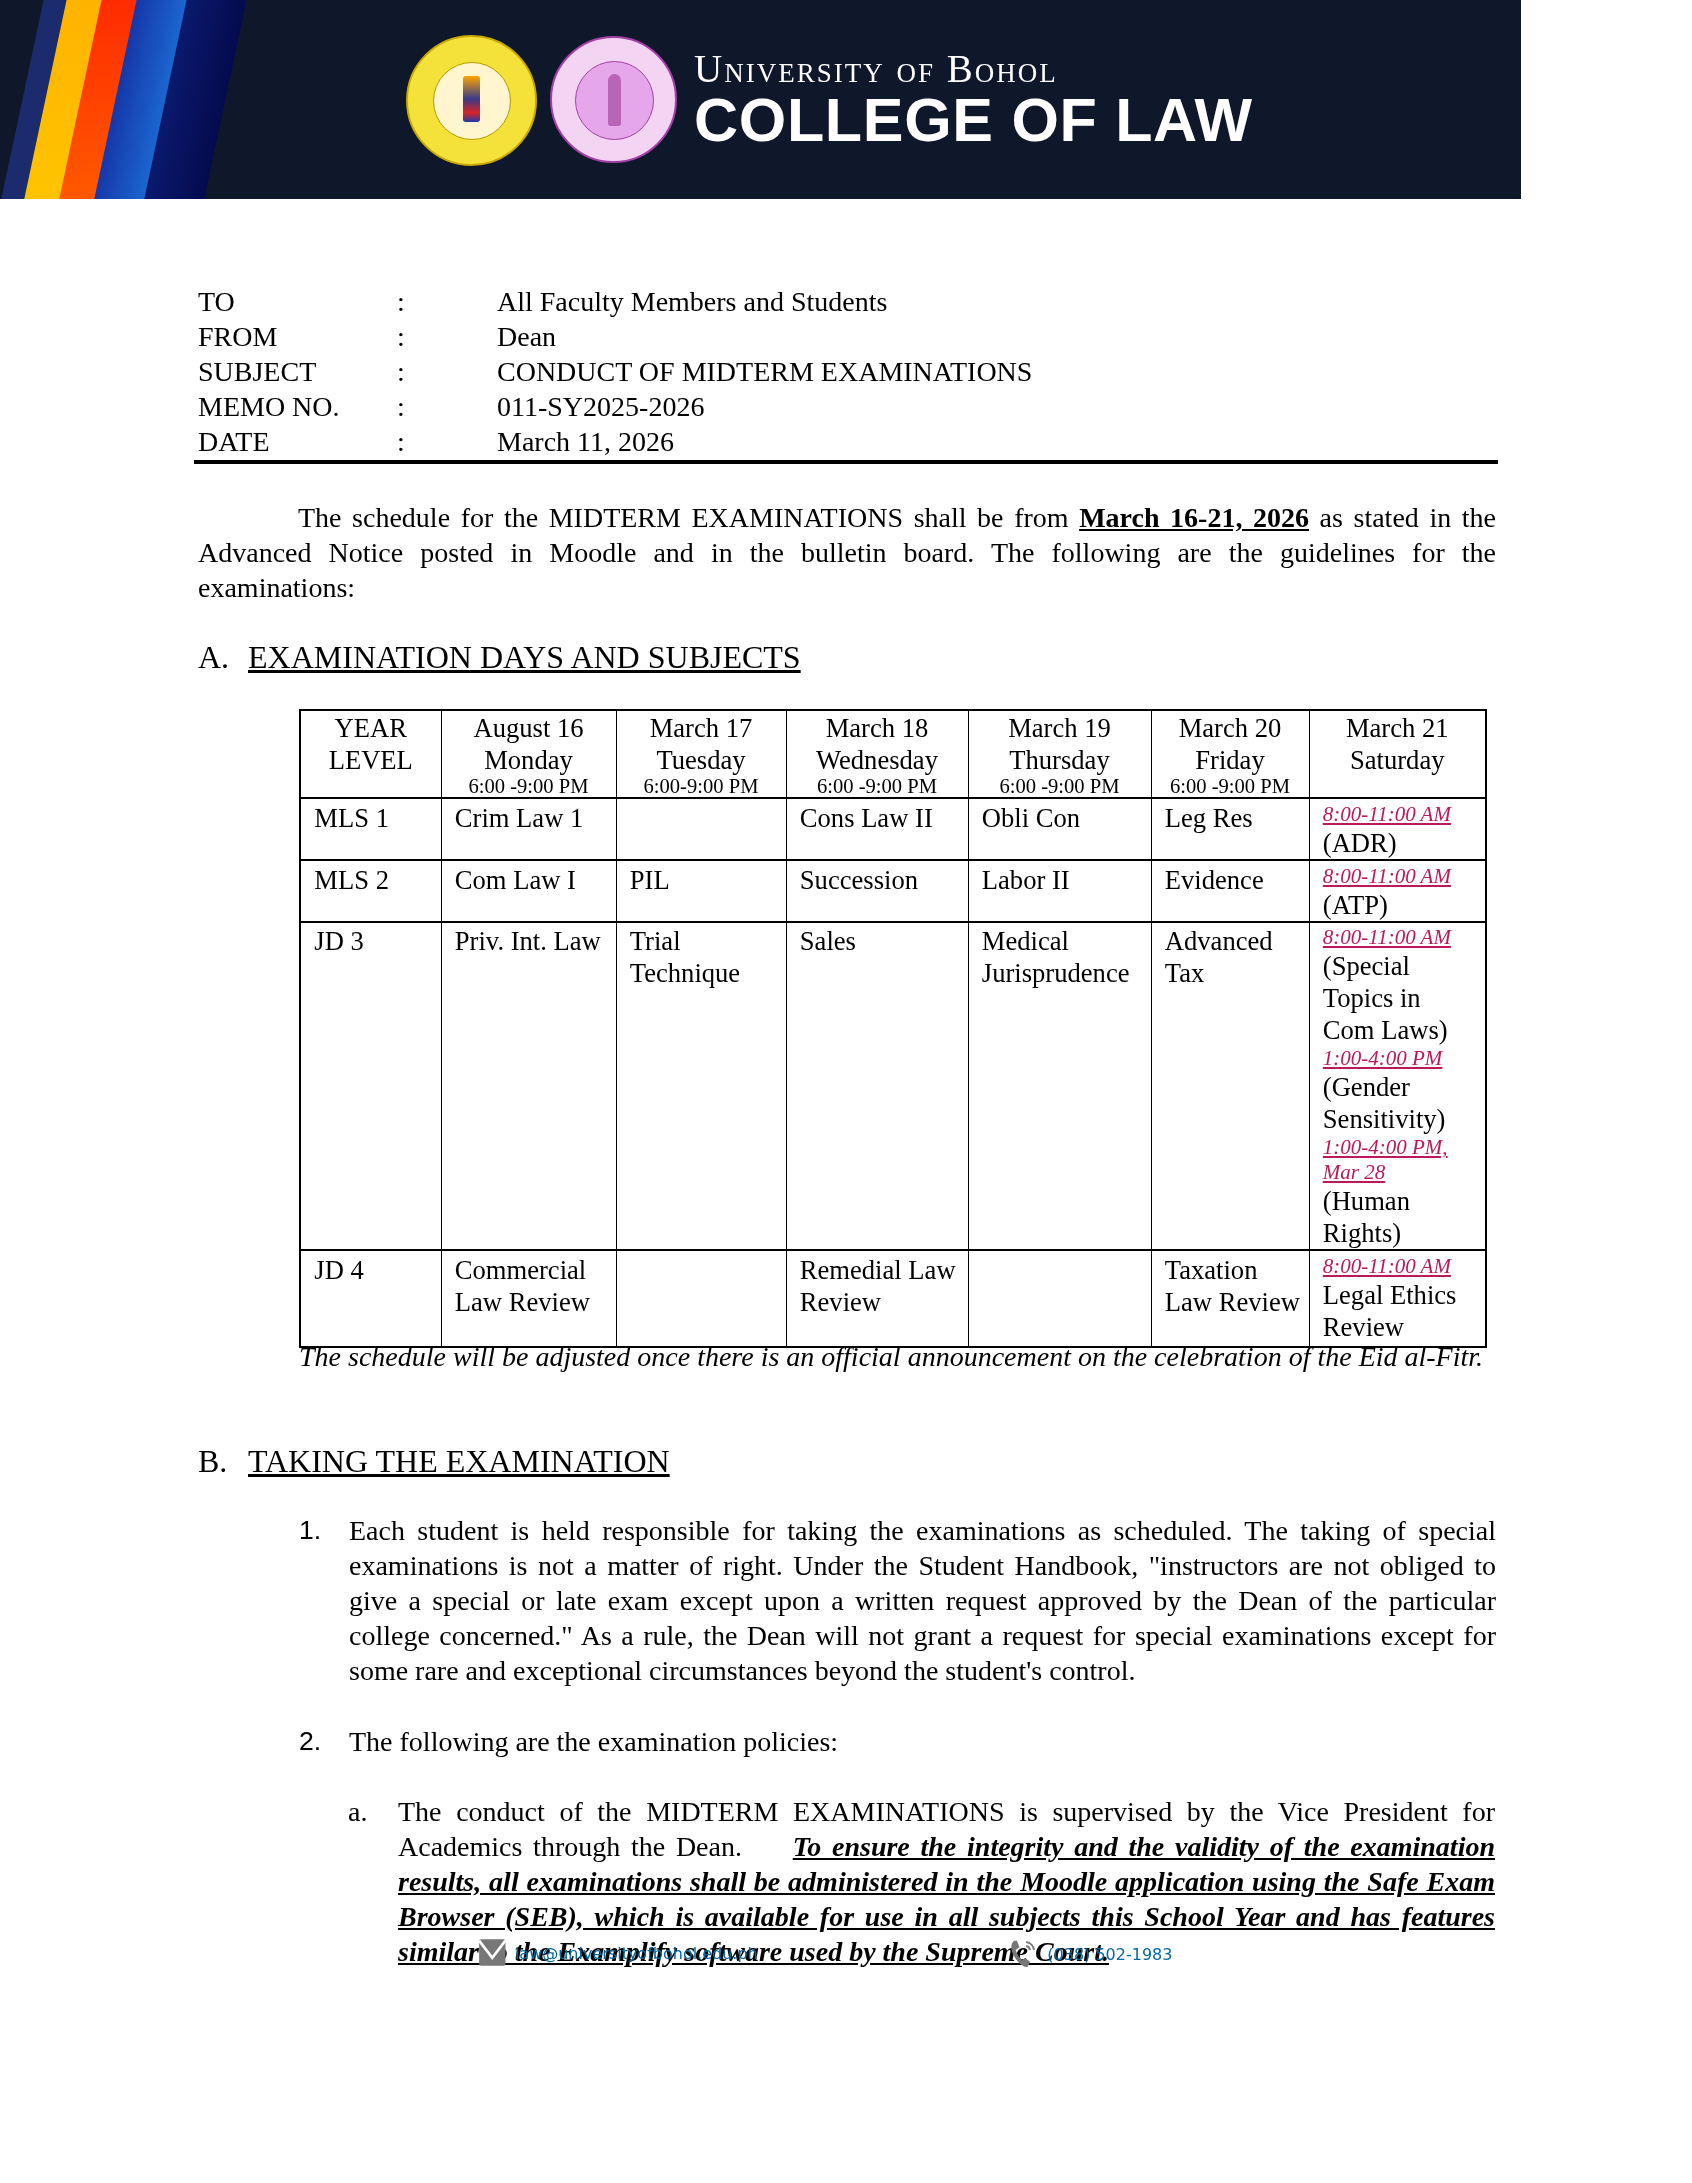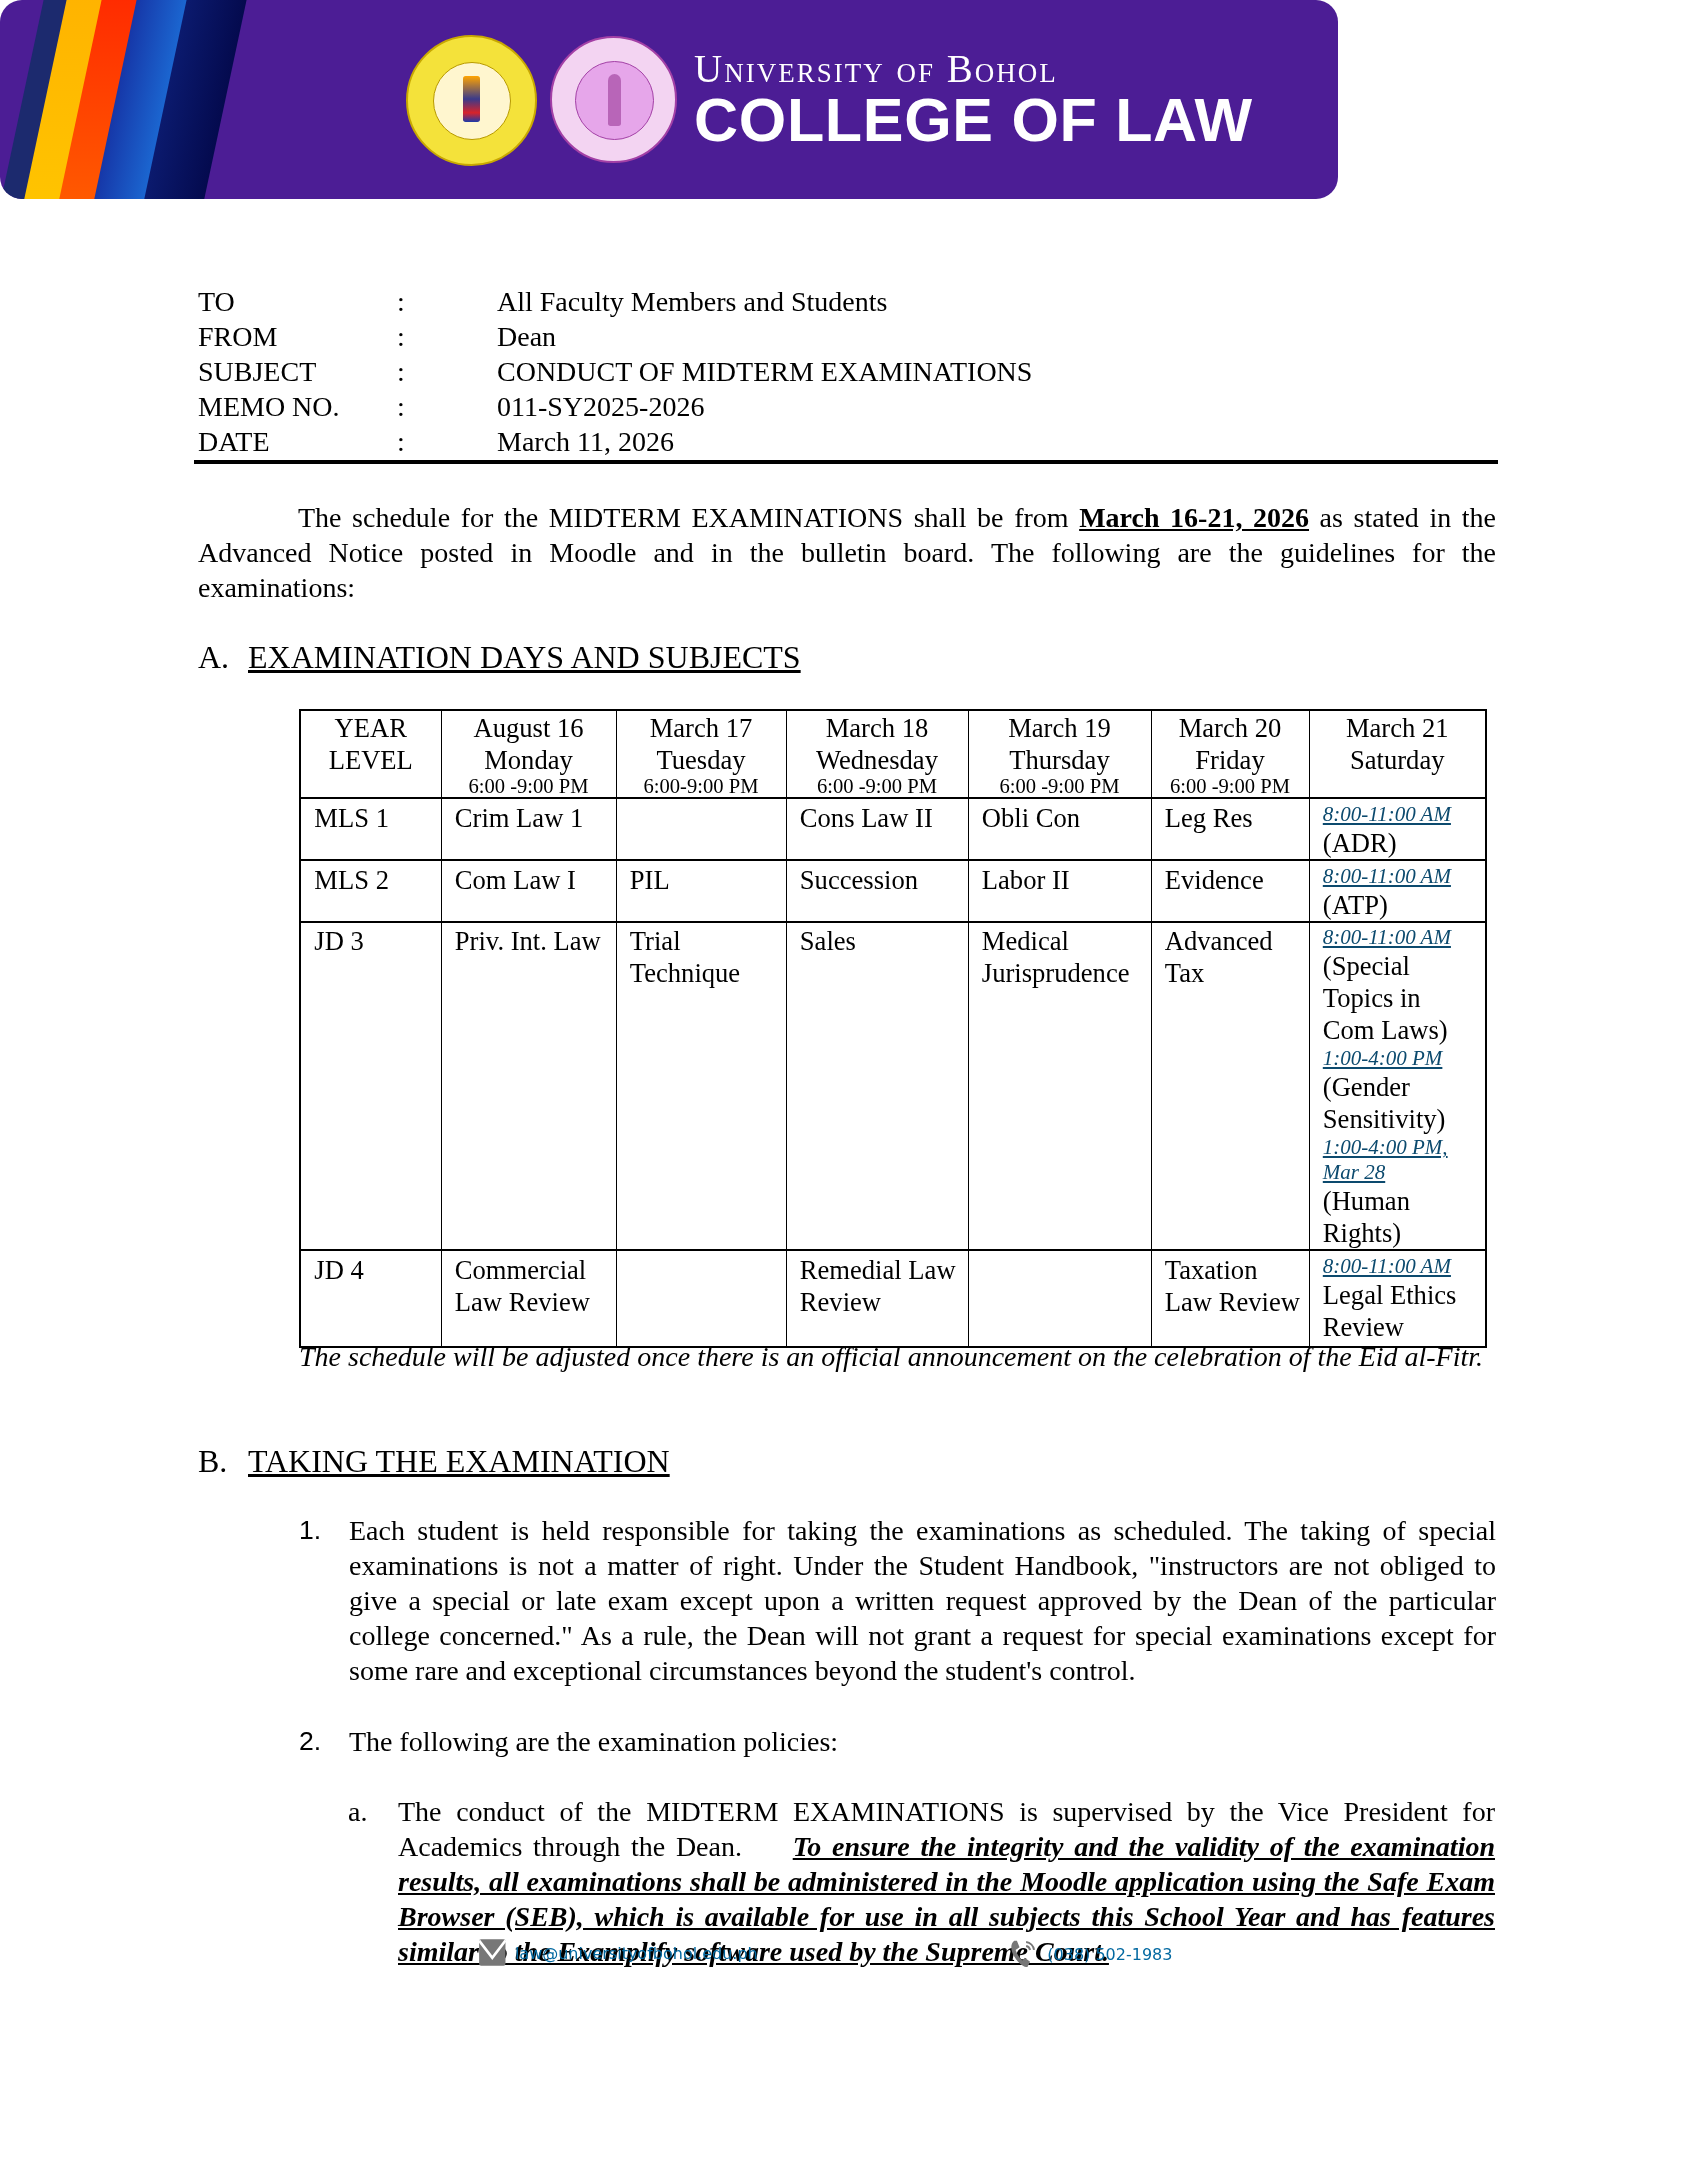--- a/index.html
+++ b/index.html
@@ -1,21 +1,21 @@
 <!DOCTYPE html>
 <html style="font-size:10.6px"><head>
 <meta charset="utf-8">
 <style>
   html, body { margin: 0; padding: 0; background: #ffffff; }
   body { width: 1693px; height: 2183px; position: relative; overflow: hidden;
          font-family: "Liberation Serif", "DejaVu Serif", serif; color: #000; }
 
   
-  .banner { position: absolute; left: 0; top: 0; width: 1338px; height: 199px;
-            background: #4c1d95; overflow: hidden; border-radius: 22px; }
+  .banner { position: absolute; left: 0; top: 0; width: 1521px; height: 199px;
+            background: #0f172a; overflow: hidden; }
   .stripe { position: absolute; top: -6.6px; height: 212px; transform: skewX(-12deg); transform-origin: bottom left; }
   .stripe.s0 { left: 0; width: 40px; background: #1c2a6e; }
   .stripe.s1 { left: 23px; width: 40px; background: linear-gradient(180deg,#ffb300,#ffc400); }
   .stripe.s2 { left: 58px; width: 40px; background: linear-gradient(180deg,#ff2a00,#ff5a00); }
   .stripe.s3 { left: 93px; width: 60px; background: linear-gradient(90deg,#1637a8,#1c6fd8); }
   .stripe.s4 { left: 143px; width: 60px; background: linear-gradient(90deg,#0b1a6e,#040a4e); }
 
   .seal { position: absolute; border-radius: 50%; }
   .seal-ub { left: 406px; top: 35px; width: 131px; height: 131px; background: #f4e23a;
              border: 2.7px solid #c9a800; box-sizing: border-box; }
@@ -58,21 +58,21 @@
   table.sched { position: absolute; left: 299px; top: 709px; border-collapse: collapse;
                 width: 1186px; font-size: 26.6px; table-layout: fixed; }
   table.sched td, table.sched th { border: 1.3px solid #000; vertical-align: top; padding: 0; }
   table.sched tr.hdr th { border-bottom: 2.7px solid #000; font-weight: normal; text-align: center;
                           line-height: 32px; padding-top: 1.3px; }
   table.sched .time-hdr { display: block; font-size: 20.6px; line-height: 21px; }
   table.sched td { padding: 2.7px 6.6px 0 13.3px; line-height: 32px; }
   table.sched tr.r td { border-bottom: 2.7px solid #000; }
   table.sched { border: 2.7px solid #000; }
   .sat-time { display: block; font-style: italic; text-decoration: underline; font-size: 21px;
-              line-height: 25px; color: #0c4a6e; }
+              line-height: 25px; color: #be185d; }
   .sat-subj { display: block; line-height: 32px; }
 
   .note { position: absolute; left: 299px; top: 1339px; width: 1195px; font-style: italic;
           font-size: 28px; line-height: 35px; }
 
   
   .numitem { position: absolute; font-size: 28px; line-height: 35px; text-align: justify; }
   .numitem .num { position: absolute; left: -50px; font-family: "Liberation Sans", sans-serif; font-size: 26.6px; }
   .item1 { left: 349px; top: 1513px; width: 1147px; }
   .item2 { left: 349px; top: 1724px; width: 1147px; }

